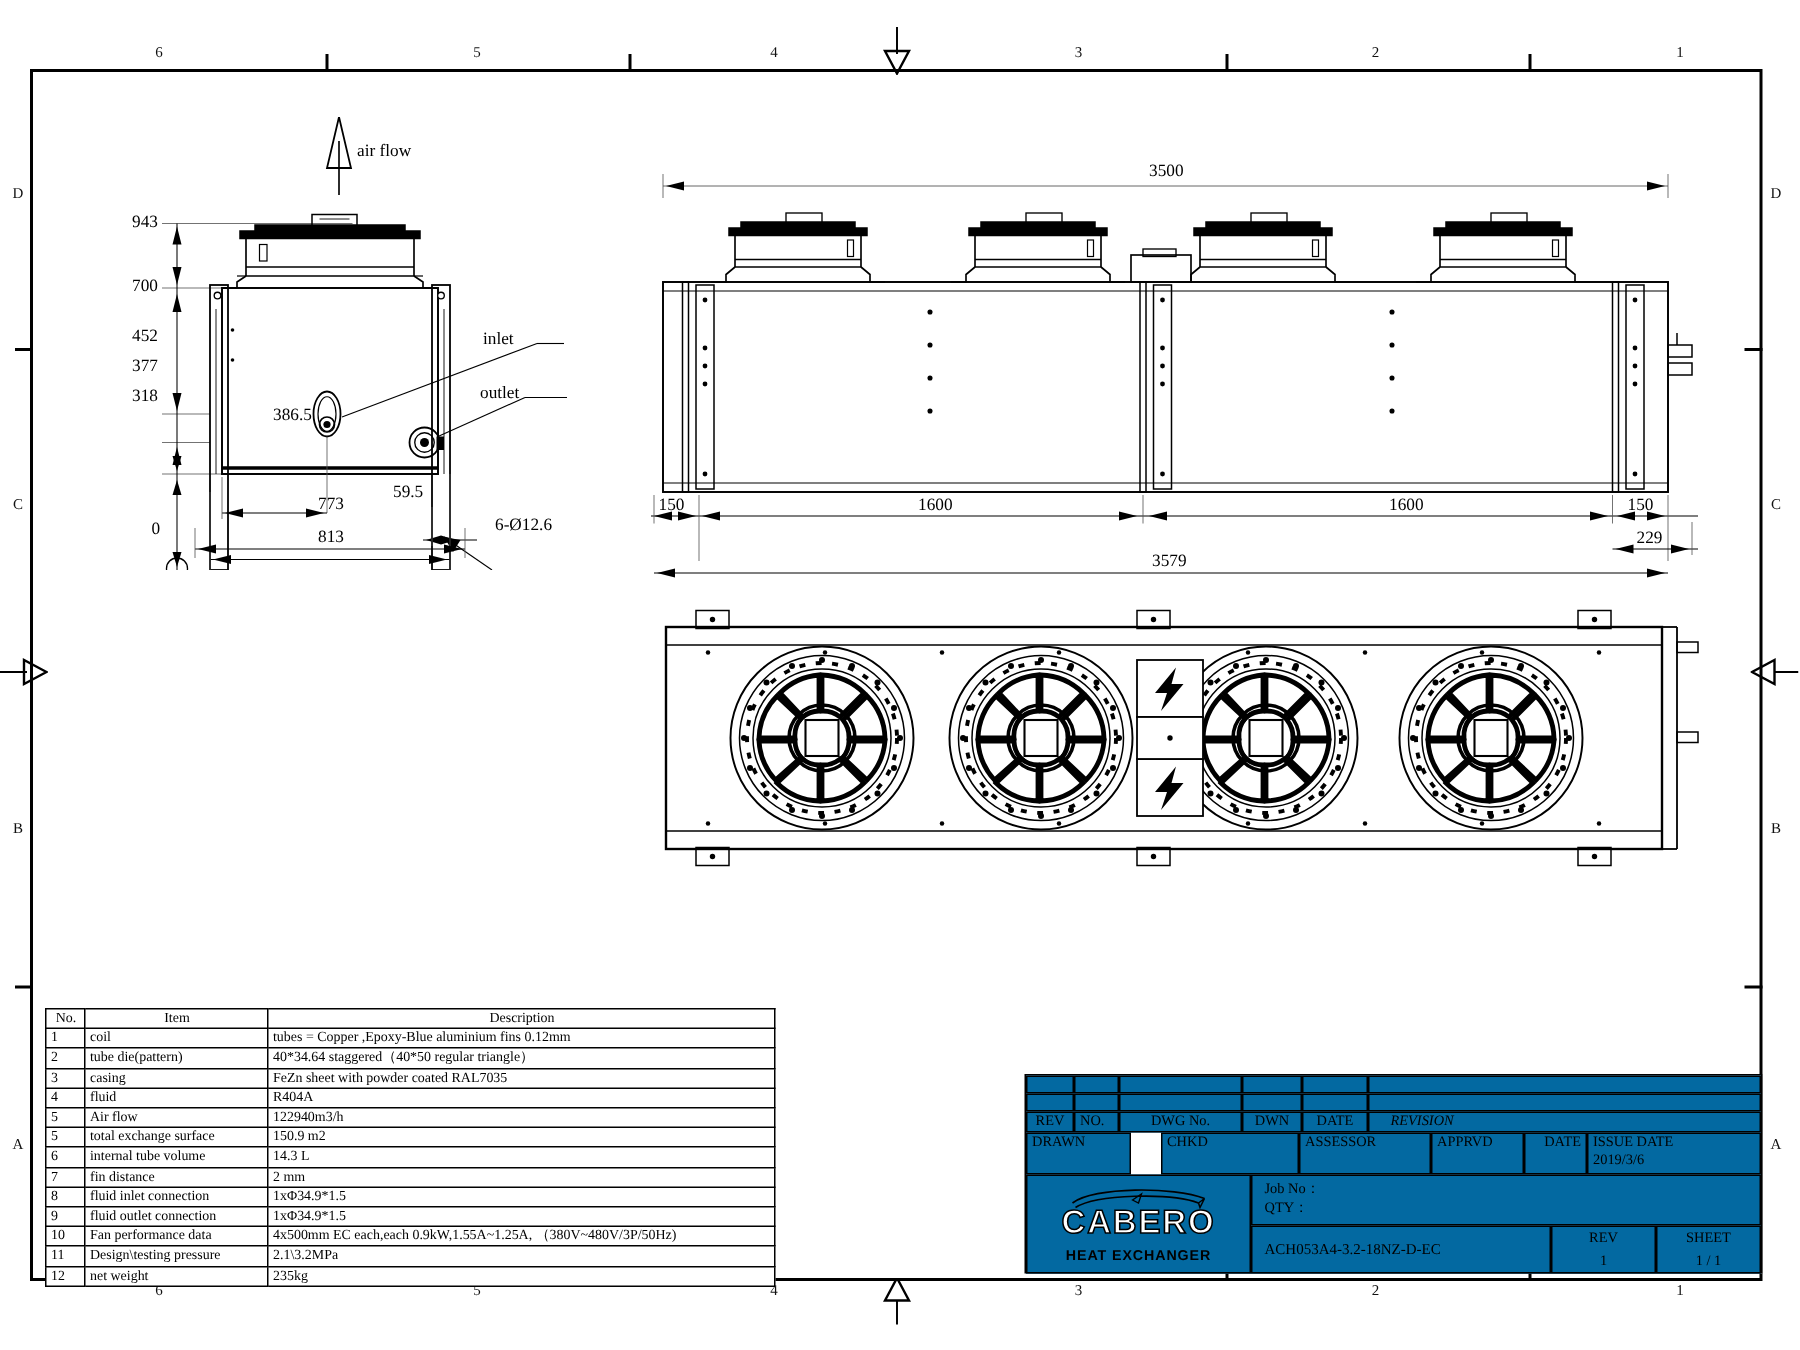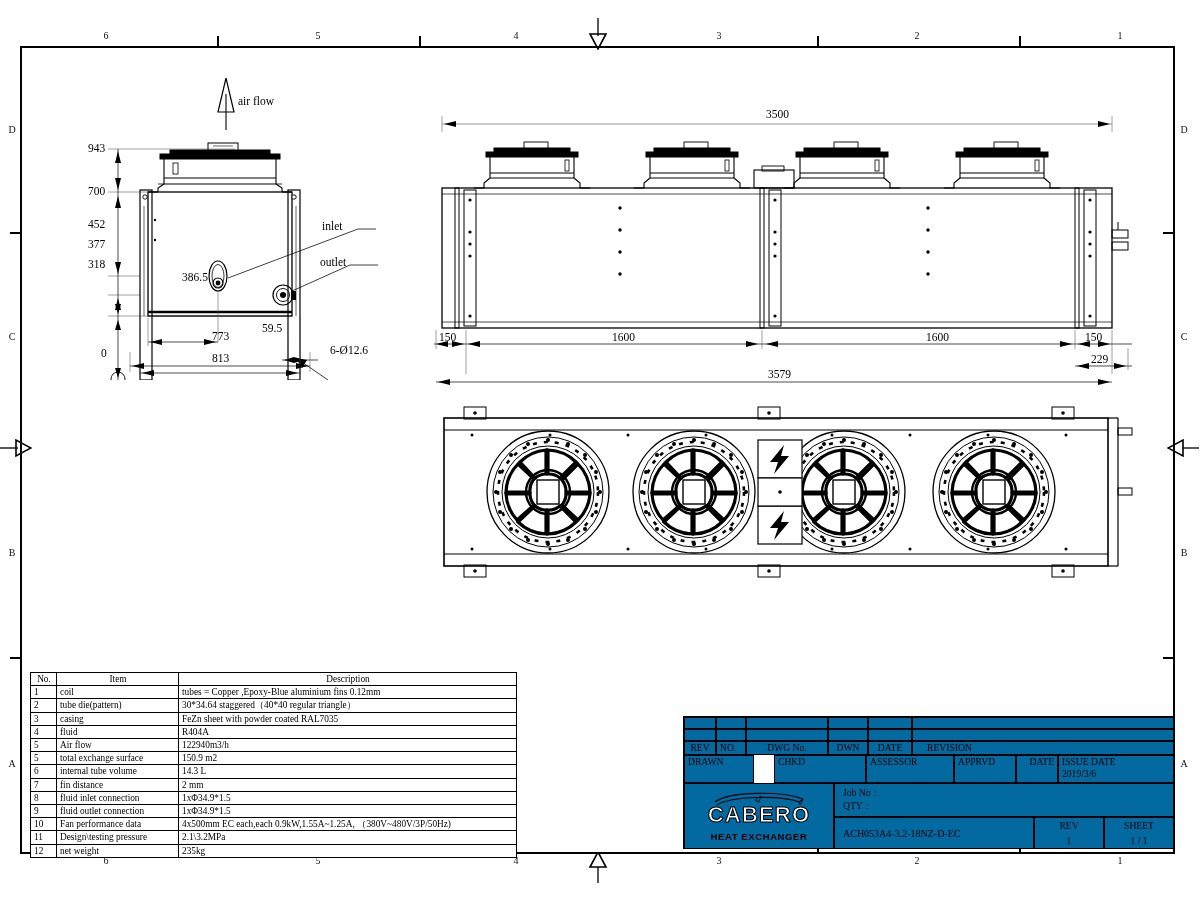--- a/index.html
+++ b/index.html
@@ -667,21 +667,21 @@
     </thead>
     <tbody id="spec-body">
         <tr>
           <td class="col-no">1</td>
           <td class="col-item">coil</td>
           <td>tubes = Copper ,Epoxy-Blue aluminium fins 0.12mm</td>
         </tr>
         <tr>
           <td class="col-no">2</td>
           <td class="col-item">tube die(pattern)</td>
-          <td>30*34.64 staggered（40*40 regular triangle）</td>
+          <td>40*34.64 staggered（40*50 regular triangle）</td>
         </tr>
         <tr>
           <td class="col-no">3</td>
           <td class="col-item">casing</td>
           <td>FeZn sheet with powder coated RAL7035</td>
         </tr>
         <tr>
           <td class="col-no">4</td>
           <td class="col-item">fluid</td>
           <td>R404A</td>
@@ -748,21 +748,21 @@
     <div class="tb-cell" style="left:62px;top:12px;width:82px;height:12px;"></div>
     <div class="tb-cell" style="left:144px;top:12px;width:40px;height:12px;"></div>
     <div class="tb-cell" style="left:184px;top:12px;width:44px;height:12px;"></div>
     <div class="tb-cell" style="left:228px;top:12px;width:262px;height:12px;"></div>
 
     <div class="tb-cell center" style="left:0px;top:24px;width:32px;height:14px;">REV</div>
     <div class="tb-cell" style="left:32px;top:24px;width:30px;height:14px;">NO.</div>
     <div class="tb-cell center" style="left:62px;top:24px;width:82px;height:14px;">DWG No.</div>
     <div class="tb-cell center" style="left:144px;top:24px;width:40px;height:14px;">DWN</div>
     <div class="tb-cell center" style="left:184px;top:24px;width:44px;height:14px;">DATE</div>
-    <div class="tb-cell" style="left:228px;top:24px;width:262px;height:14px;padding-left:14px;">REVISION</div>
+    <div class="tb-cell" style="left:228px;top:24px;width:262px;height:14px;padding-left:14px;font-style:italic;">REVISION</div>
 
     <div class="tb-cell" style="left:0px;top:38px;width:70px;height:28px;">DRAWN</div>
     <div class="tb-cell" style="left:90px;top:38px;width:92px;height:28px;">CHKD</div>
     <div class="tb-cell" style="left:182px;top:38px;width:88px;height:28px;">ASSESSOR</div>
     <div class="tb-cell" style="left:270px;top:38px;width:62px;height:28px;">APPRVD</div>
     <div class="tb-cell" style="left:332px;top:38px;width:42px;height:28px;text-align:right;">DATE</div>
     <div class="tb-cell" style="left:374px;top:38px;width:116px;height:28px;">
       <div>ISSUE DATE</div>
       <div>2019/3/6</div>
     </div>

